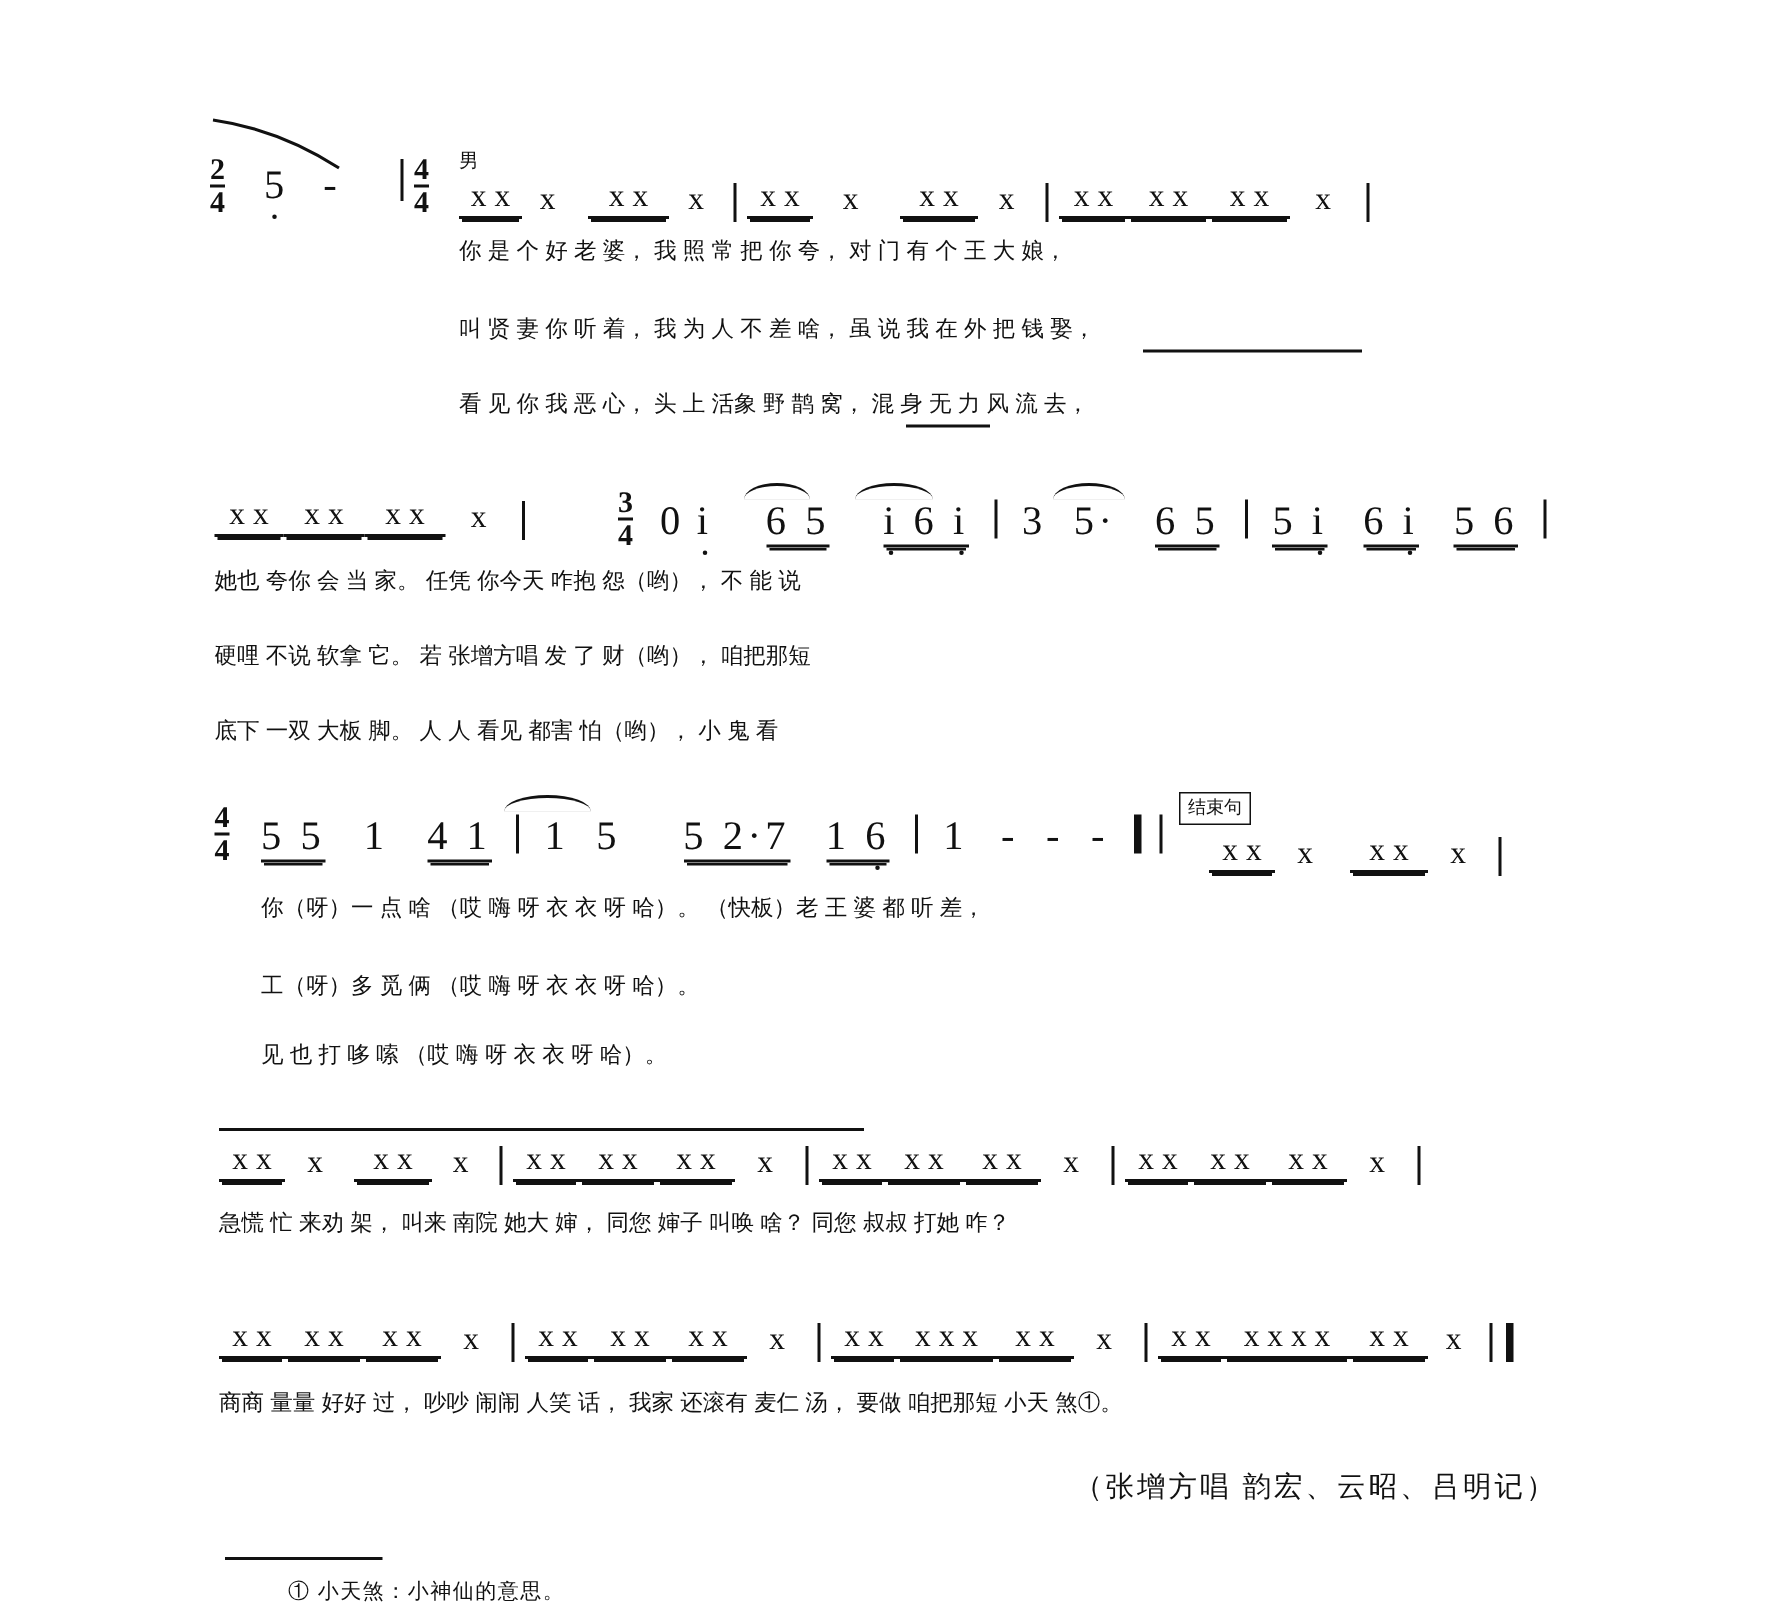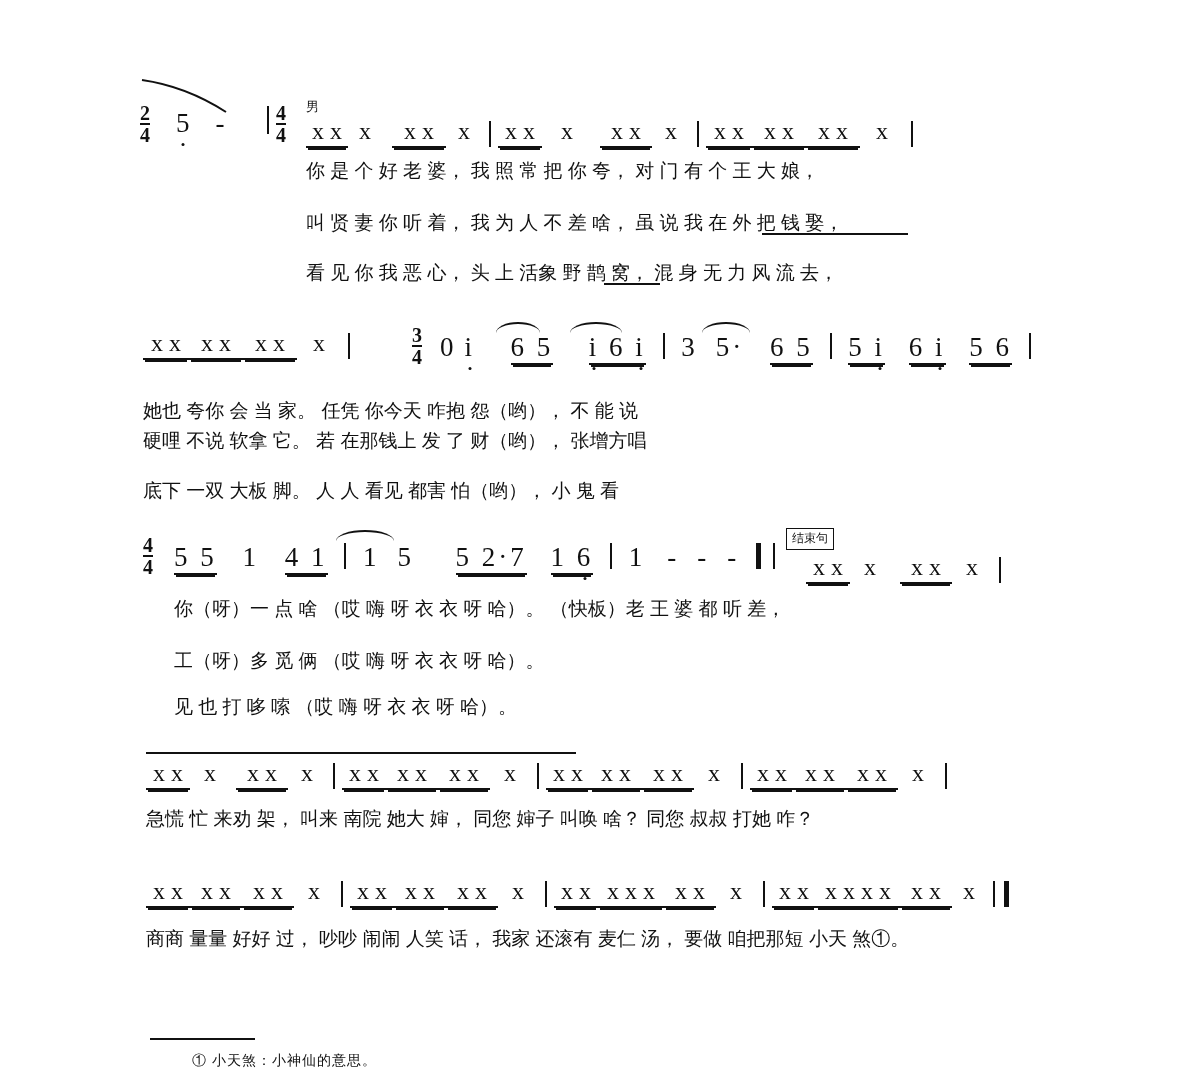--- a/index.html
+++ b/index.html
@@ -40,23 +40,23 @@
     margin: 0 6px 0 0;
     position: relative;
     top: -2px;
   }
   .timesig .num { display: block; }
   .timesig .den { display: block; border-top: 2px solid #111; padding-top: 1px; }
 
   
   .xrow {
     display: flex;
-    align-items: flex-start;
+    align-items: center;
     font-family: "Liberation Serif", serif;
-    font-size: 24px;
+    font-size: 21px;
   }
   .xcell { display: inline-block; text-align: center; }
 
   .barline {
     display: inline-block;
     width: 2px;
     background: #111;
     height: 26px;
     margin: 0 7px 0 7px;
     position: relative;
@@ -140,21 +140,21 @@
   }
   .slur {
     position: absolute;
     border-top: 2px solid #111;
     border-radius: 50%/100% 100% 0 0;
     height: 9px;
   }
   .lyricline {
     position: absolute;
     white-space: nowrap;
-    font-size: 19px;
+    font-size: 15px;
     letter-spacing: 0;
   }
   .sp { display: inline-block; }
 </style>
 </head>
 <body>
 
 <div class="sheet">
 
   <div>
@@ -234,22 +234,22 @@
       <span class="dblunder">5 <span class="dot-under">i</span></span>
       <span class="sp" style="width:14px"></span><span class="dblunder">6 <span class="dot-under">i</span></span>
       <span class="sp" style="width:14px"></span><span class="dblunder">5 6</span>
       <span class="barline"></span>
     </div>
 
     <div class="slur" style="left:496px;top:322px;width:44px;"></div>
     <div class="slur" style="left:570px;top:322px;width:52px;"></div>
     <div class="slur" style="left:702px;top:322px;width:48px;"></div>
 
-    <div class="lyricline" style="left:143px;top:378px;margin-top:20px;">她也  夸你  会 当  家。    任凭   你今天  咋抱  怨（哟）， 不 能   说</div>
-    <div class="lyricline" style="left:143px;top:428px;">硬哩  不说  软拿  它。    若 在那钱上   发 了   财（哟）， 张增方唱</div>
+    <div class="lyricline" style="left:143px;top:378px;">她也  夸你  会 当  家。    任凭   你今天  咋抱  怨（哟）， 不 能   说</div>
+    <div class="lyricline" style="left:143px;top:428px;">硬哩  不说  软拿  它。    若 张增方唱   发 了   财（哟）， 咱把那短</div>
     <div class="lyricline" style="left:143px;top:478px;">底下  一双  大板  脚。    人 人   看见   都害  怕（哟）， 小 鬼   看</div>
   </div>
 
   <div>
     <div class="timesig" style="position:absolute;left:143px;top:536px;font-size:20px;">
       <span class="num">4</span>
         <span class="den">4</span>
     </div>
 
     <div class="notes" style="position:absolute;left:174px;top:540px;font-size:27px;letter-spacing:3px;">
@@ -331,17 +331,18 @@
       <span class="xcell dblunder" style="width:44px">x x</span>
       <span class="xcell dblunder" style="width:84px">x x x x</span>
       <span class="xcell dblunder" style="width:52px">x x</span>
       <span class="xcell" style="width:34px">x</span>
       <span class="endbar"></span>
     </div>
 
     <div class="lyricline" style="left:146px;top:926px;">商商 量量 好好 过， 吵吵 闹闹 人笑 话， 我家 还滚有 麦仁 汤， 要做 咱把那短 小天 煞①。</div>
   </div>
 
+  <div class="footer-credit" style="left:716px;top:978px;">（张增方唱  韵宏、云昭、吕明记）</div>
 
   <div class="footnote-rule" style="left:150px;top:1038px;"></div>
   <div class="footnote" style="left:192px;top:1052px;">①  小天煞：小神仙的意思。</div>
 
 </div>
 
 </body></html>

